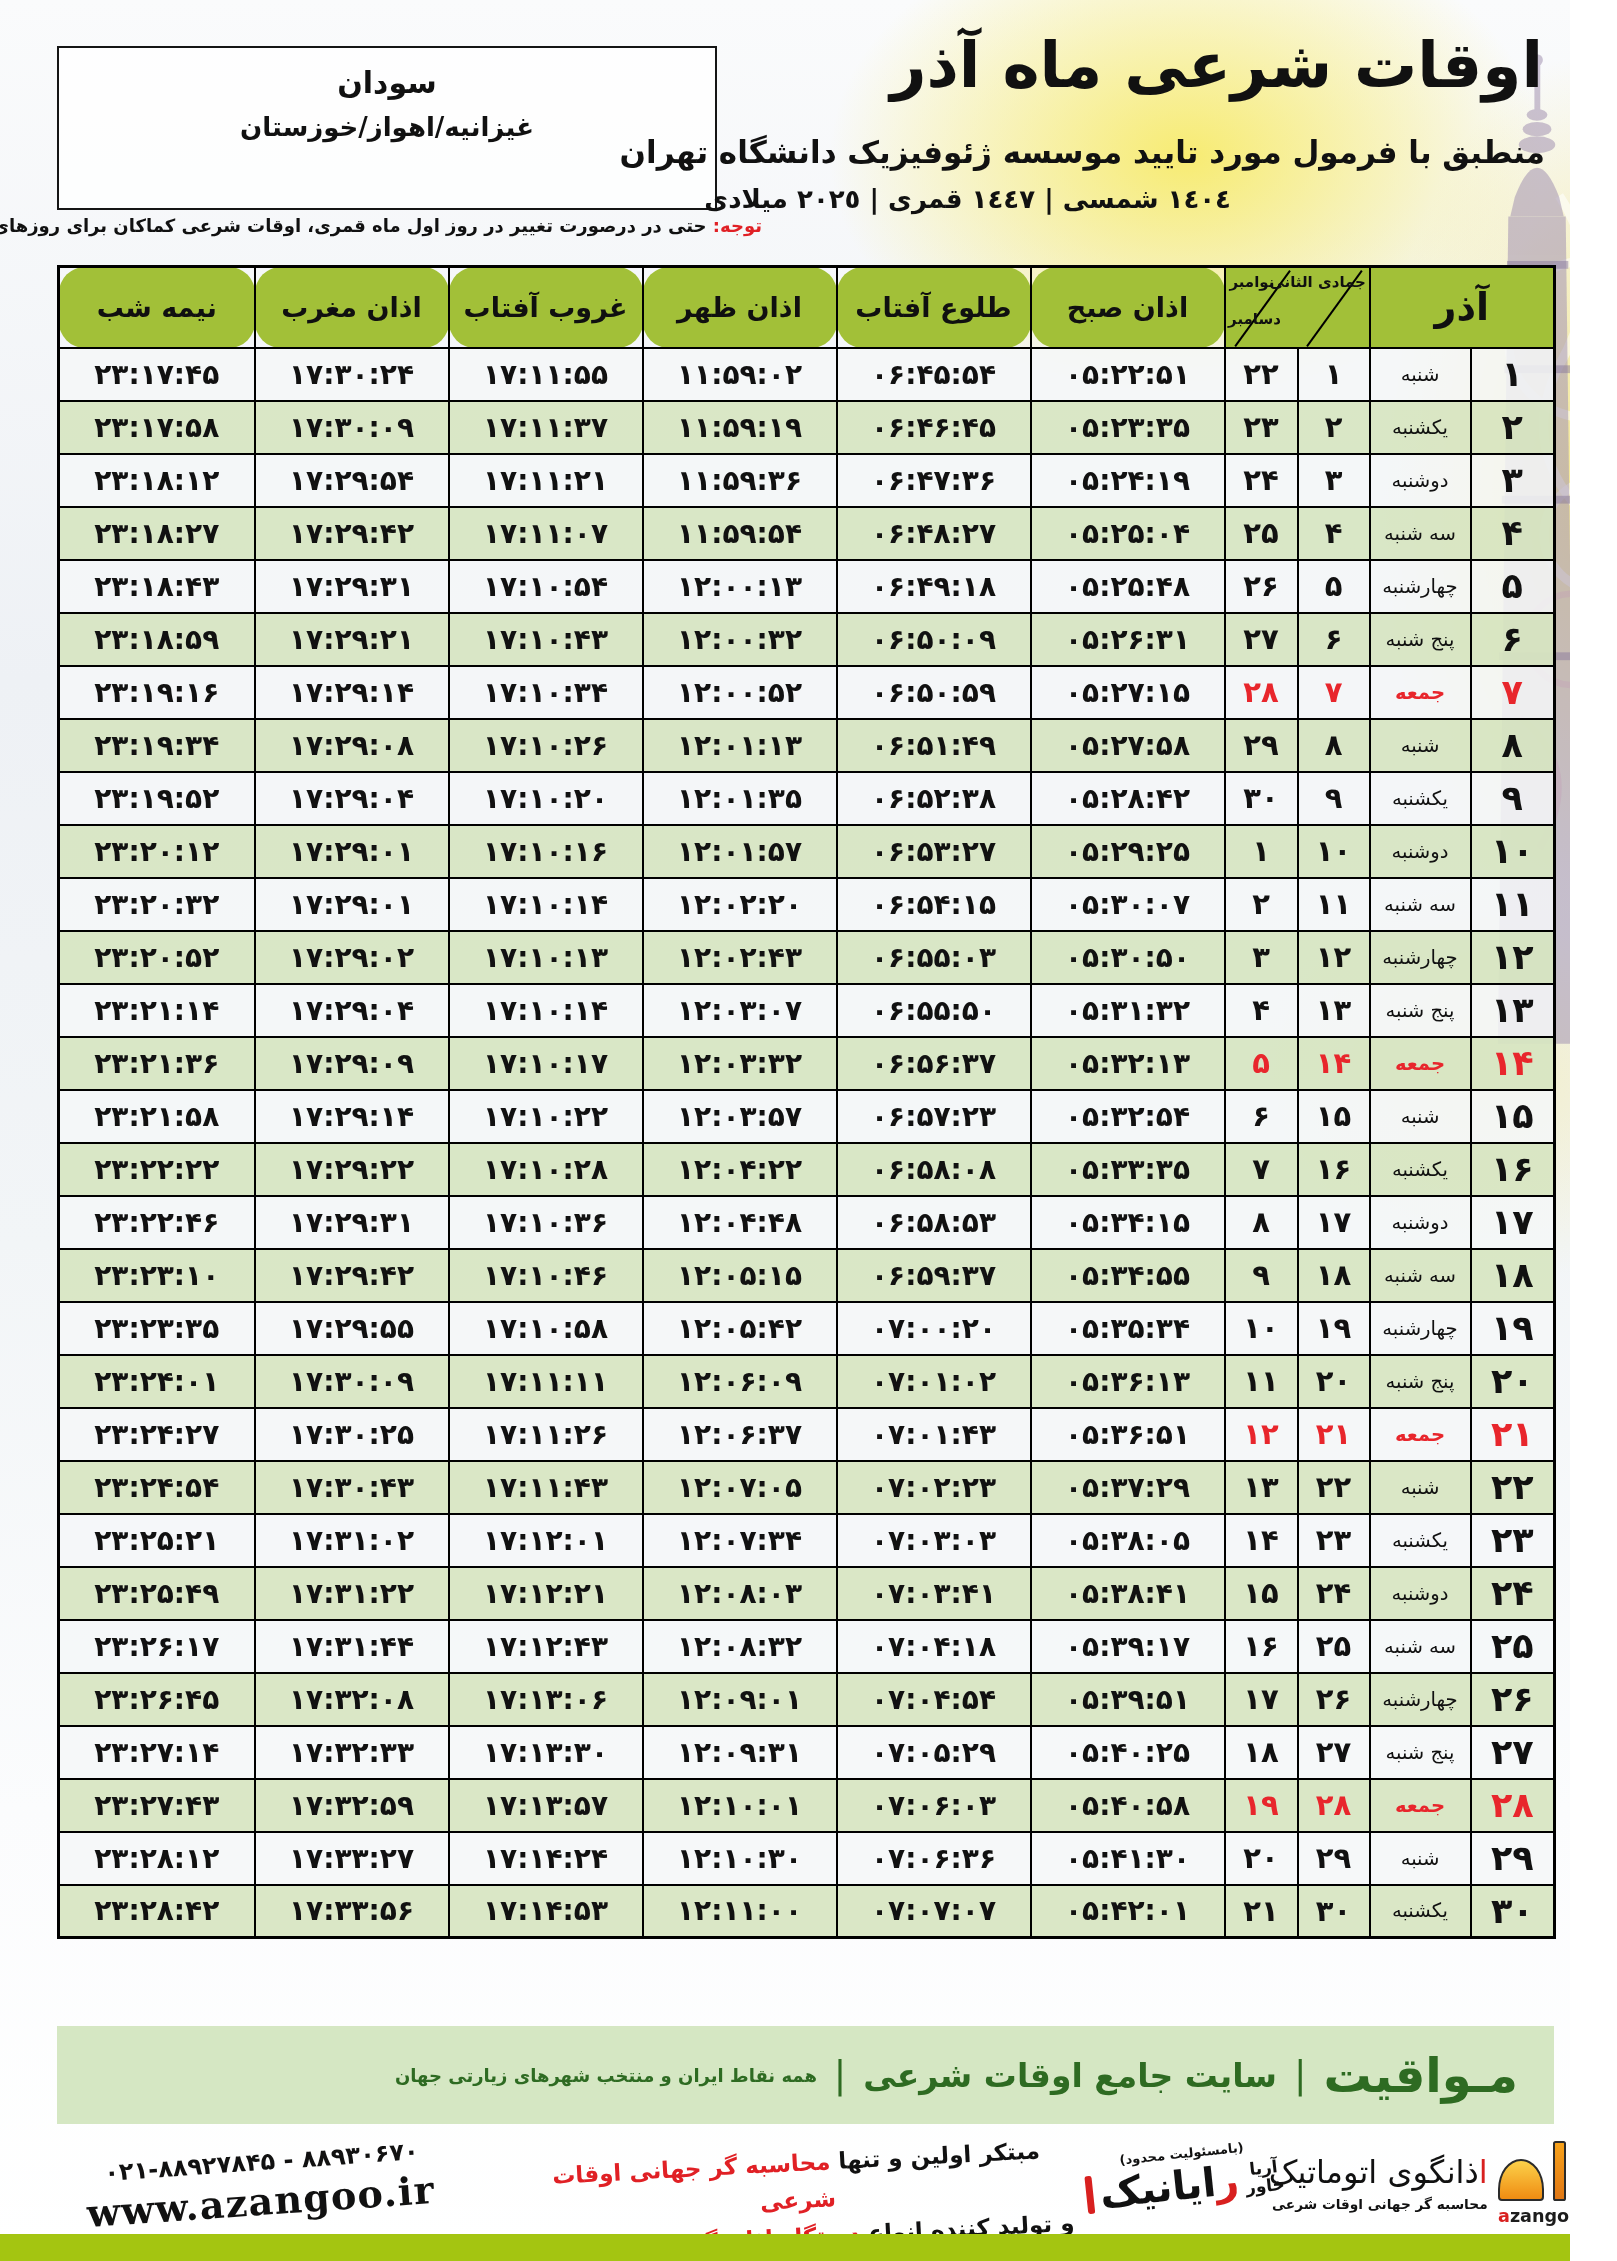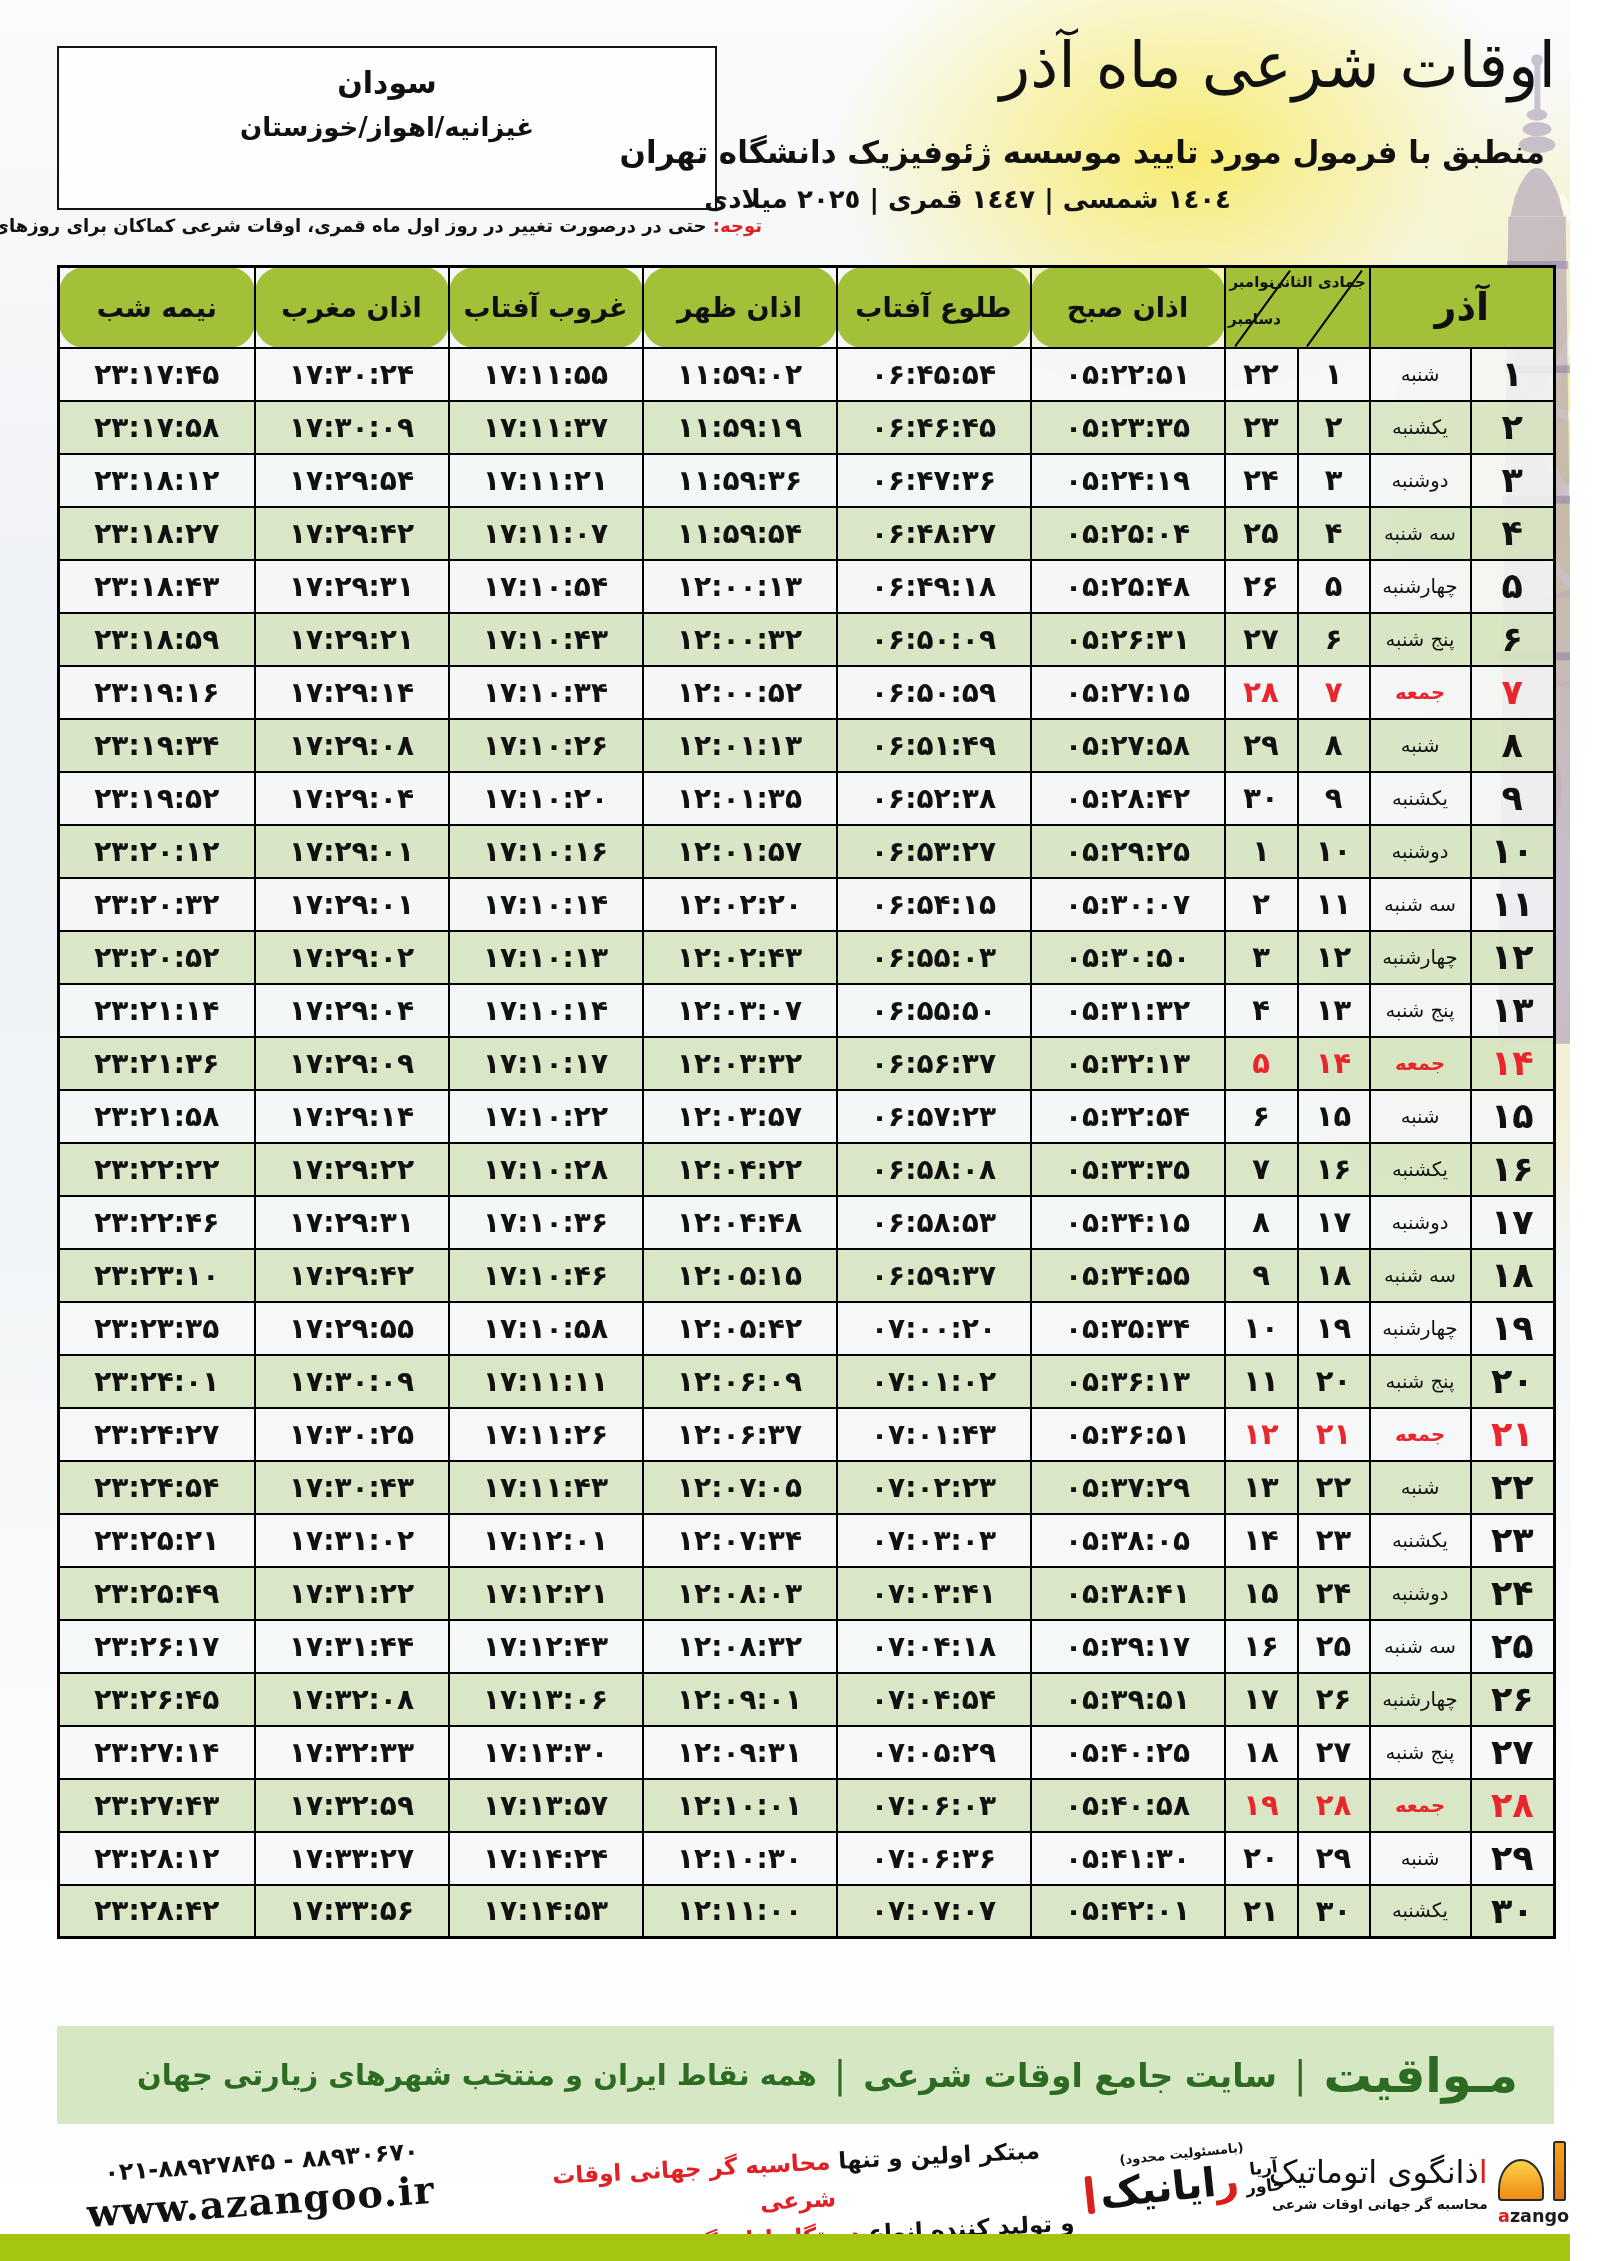--- a/index.html
+++ b/index.html
@@ -18,21 +18,21 @@
   .loc-box{
     position:absolute;left:57px;top:46px;width:660px;height:164px;
     border:2.6px solid #151515;background:rgba(255,255,255,.78);
     text-align:center;box-sizing:border-box;padding-top:17px;
   }
   .loc-line1{font-size:30px;font-weight:bold;}
   .loc-line2{font-size:26px;font-weight:bold;margin-top:12px;}
   .loc-line3{font-size:19.6px;font-weight:bold;margin-top:14.4px;direction:rtl;}
 
   
-  .page-title{position:absolute;right:14px;top:29px;font-size:63px;font-weight:normal;direction:rtl;white-space:nowrap;}
+  .page-title{position:absolute;right:27px;top:29px;font-size:63px;font-weight:bold;direction:rtl;white-space:nowrap;}
   .page-subtitle{position:absolute;right:25px;top:134px;font-size:31px;font-weight:bold;direction:rtl;white-space:nowrap;}
   .page-years{position:absolute;right:339px;top:184px;font-size:26px;font-weight:bold;direction:rtl;white-space:nowrap;}
 
   
   .notice{position:absolute;left:57px;top:215px;width:705px;direction:rtl;text-align:right;font-size:18px;font-weight:bold;white-space:nowrap;}
   .notice .red{color:#e02025;}
 
   
   table.times{
     position:absolute;left:57px;top:265px;width:1497px;table-layout:fixed;
@@ -61,21 +61,21 @@
 
   
   .band{
     position:absolute;left:57px;top:2026px;width:1497px;height:98px;
     background:#d5e7c3;direction:rtl;display:flex;align-items:center;
     box-sizing:border-box;padding:0 36px;color:#2e6b22;
   }
   .band .brand{font-size:48px;font-weight:bold;}
   .band .sep{font-size:37px;margin:0 17px;font-weight:normal;}
   .band .tag1{font-size:33px;font-weight:bold;}
-  .band .tag2{font-size:29px;font-weight:bold;}
+  .band .tag2{font-size:18px;font-weight:bold;}
   .band .url{margin-right:auto;font-size:56px;font-weight:bold;letter-spacing:0.7px;direction:ltr;}
 
   
   .phones{position:absolute;left:69px;top:2148px;width:385px;text-align:center;font-size:24px;font-weight:bold;direction:ltr;transform:rotate(-4deg);}
   .site{position:absolute;left:62px;top:2179px;width:398px;text-align:center;font-size:38px;font-weight:bold;font-family:"DejaVu Serif",serif;transform:rotate(-4deg);letter-spacing:1.3px;}
   .promo{position:absolute;left:515px;top:2145px;width:568px;direction:rtl;text-align:center;font-size:23px;font-weight:bold;line-height:1.6;transform:rotate(-3deg);}
   .promo .red{color:#e02025;}
 
   .rayanik{position:absolute;left:1083px;top:2146px;width:202px;text-align:center;transform:rotate(-6deg);direction:rtl;}
   .rayanik .r-note{font-size:13px;font-weight:bold;margin-bottom:1.3px;}

